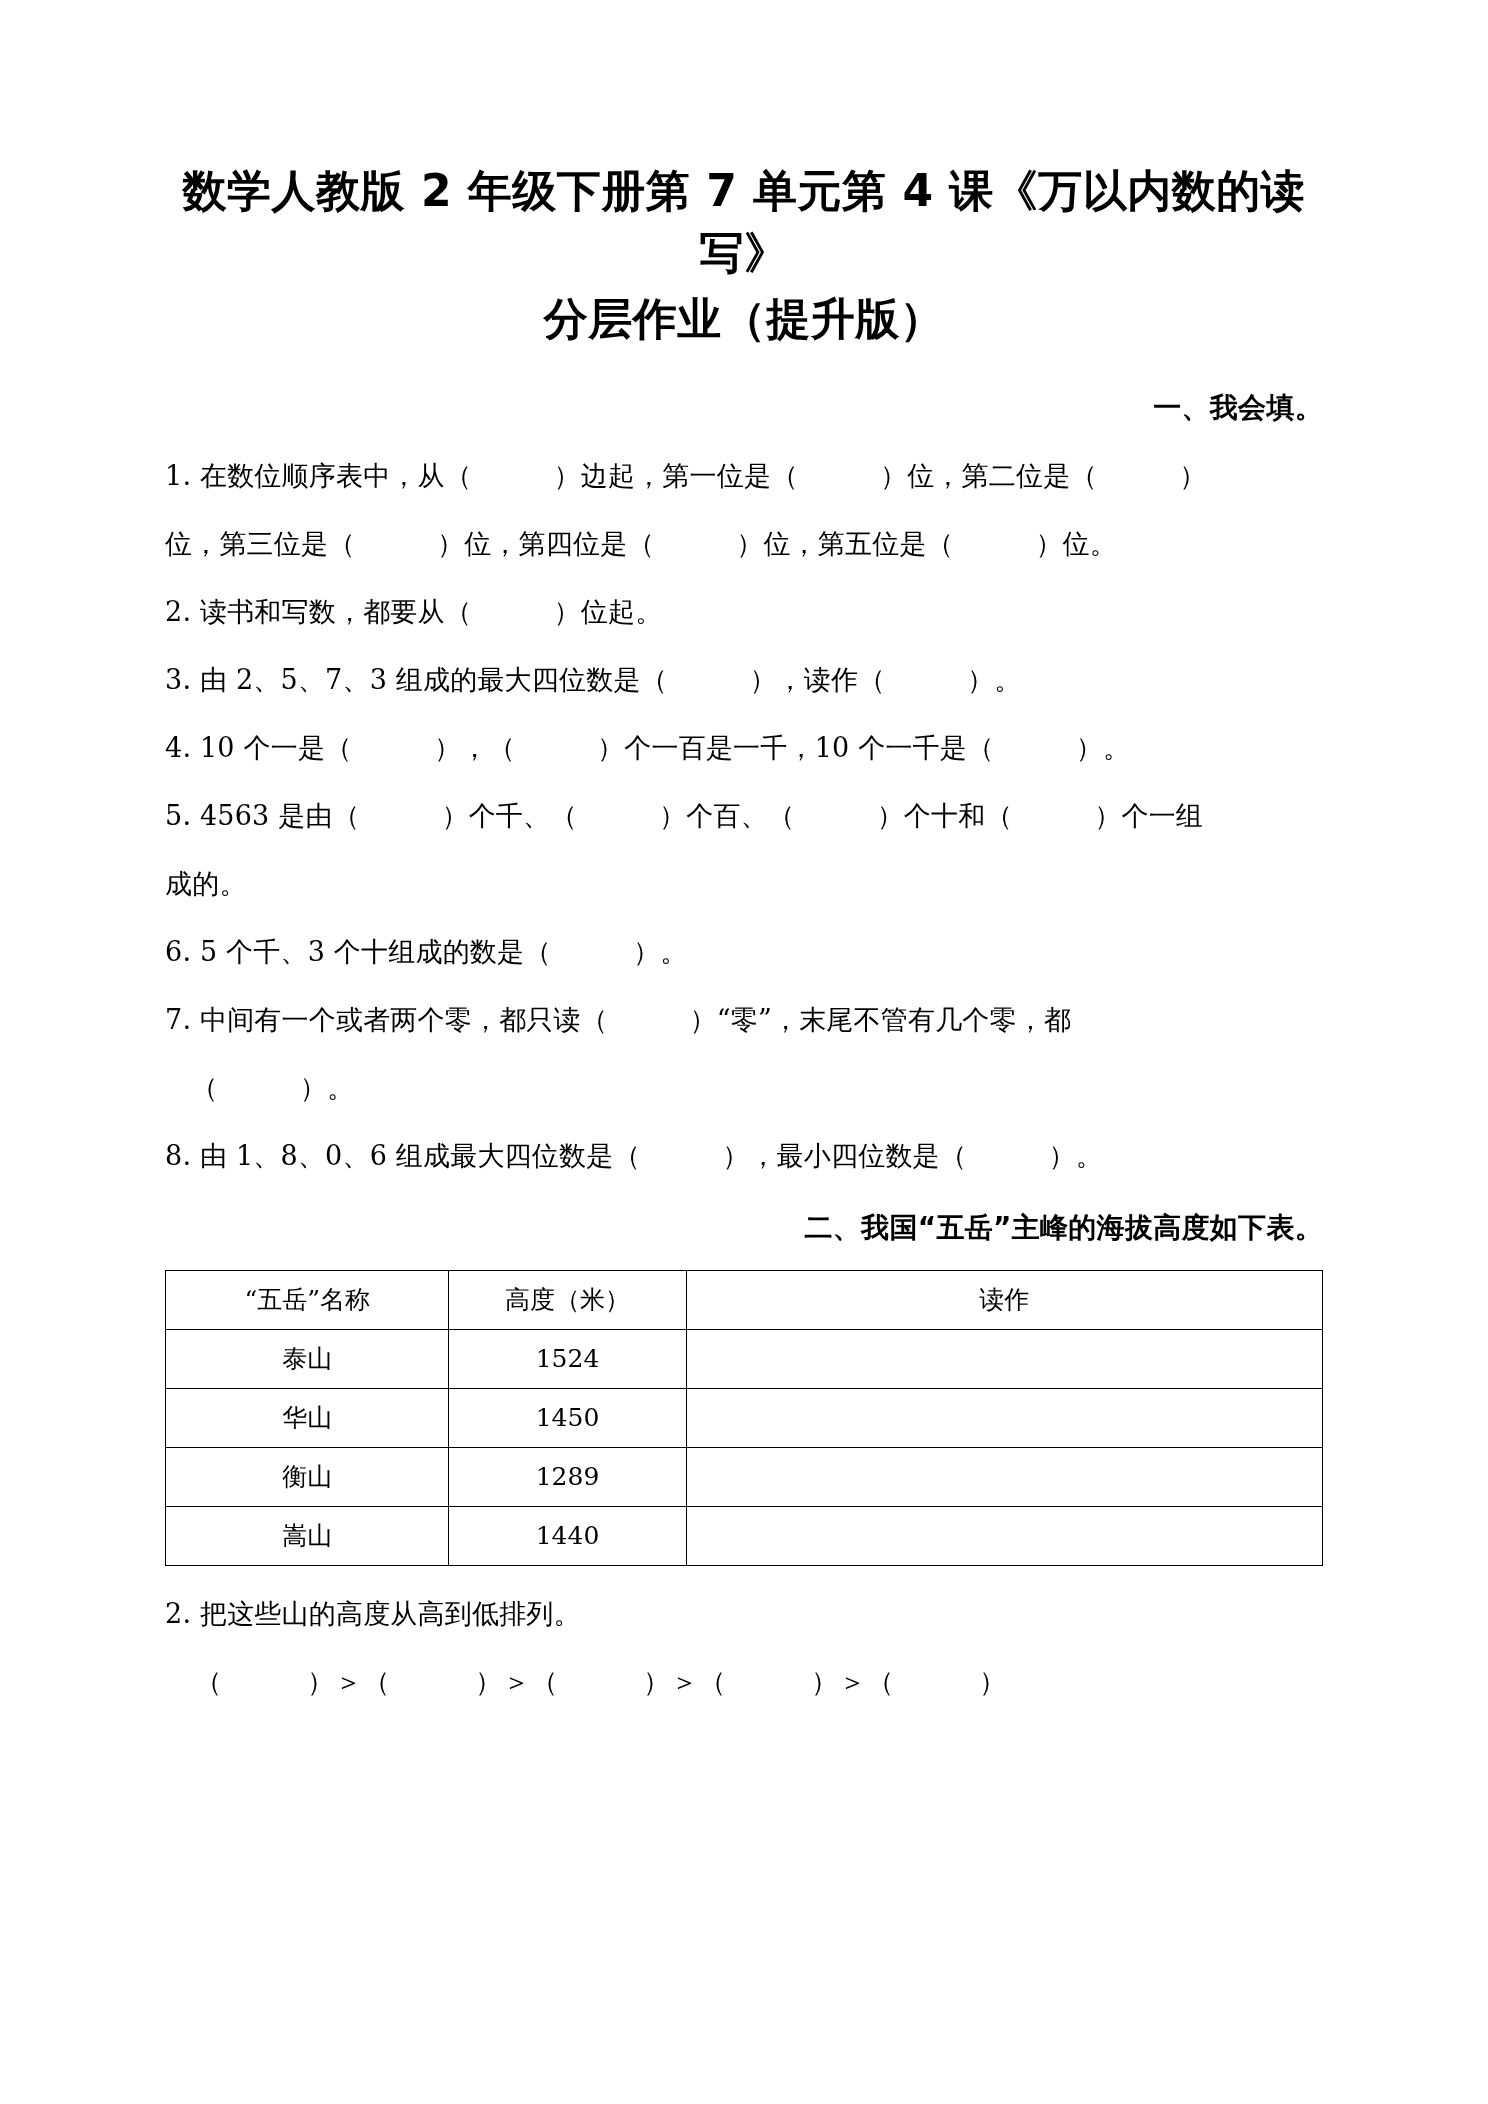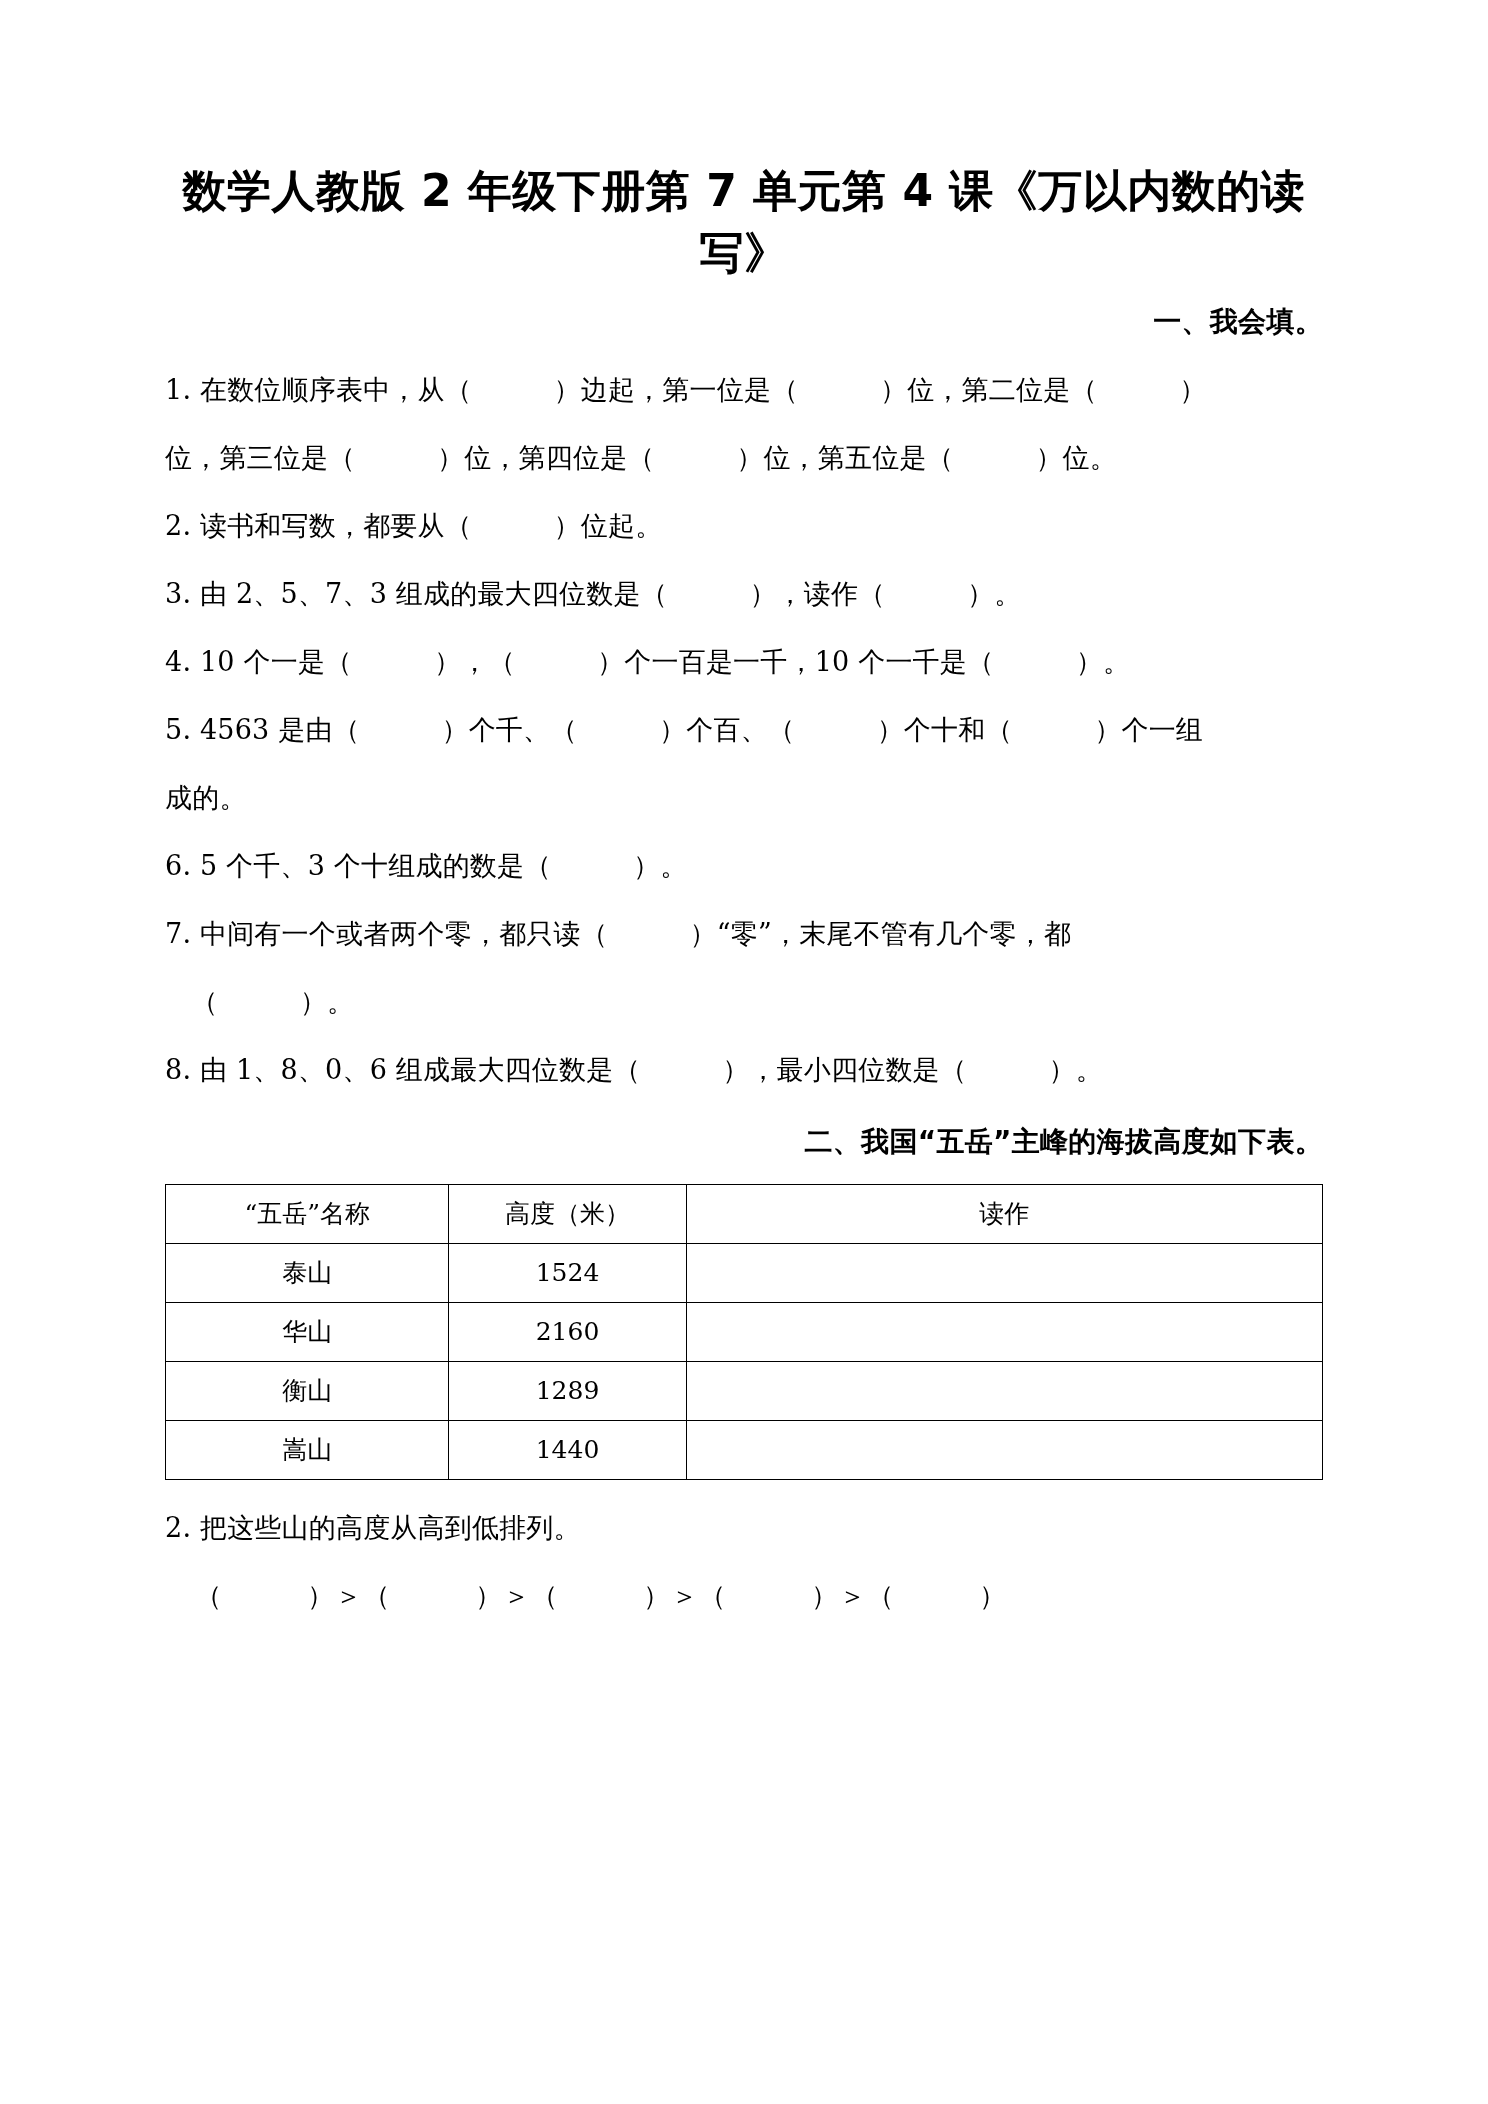--- a/index.html
+++ b/index.html
@@ -92,20 +92,21 @@
     white-space: nowrap;
   }
 </style>
 </head>
 <body>
 
 <div class="page">
 
   <h1 class="doc-title">数学人教版 2 年级下册第 7 单元第 4 课《万以内数的读写》</h1>
 
+  <h2 class="doc-subtitle">分层作业（提升版）</h2>
 
   <div class="section-heading">一、我会填。</div>
 
   <p class="question">1. 在数位顺序表中，从（　　　）边起，第一位是（　　　）位，第二位是（　　　）</p>
   <p class="question">位，第三位是（　　　）位，第四位是（　　　）位，第五位是（　　　）位。</p>
 
   <p class="question">2. 读书和写数，都要从（　　　）位起。</p>
 
   <p class="question">3. 由 2、5、7、3 组成的最大四位数是（　　　），读作（　　　）。</p>
 
@@ -137,21 +138,21 @@
       </tr>
     </thead>
     <tbody>
       <tr>
         <td>泰山</td>
         <td>1524</td>
         <td></td>
       </tr>
       <tr>
         <td>华山</td>
-        <td>2160</td>
+        <td>1450</td>
         <td></td>
       </tr>
       <tr>
         <td>衡山</td>
         <td>1289</td>
         <td></td>
       </tr>
       <tr>
         <td>嵩山</td>
         <td>1440</td>

